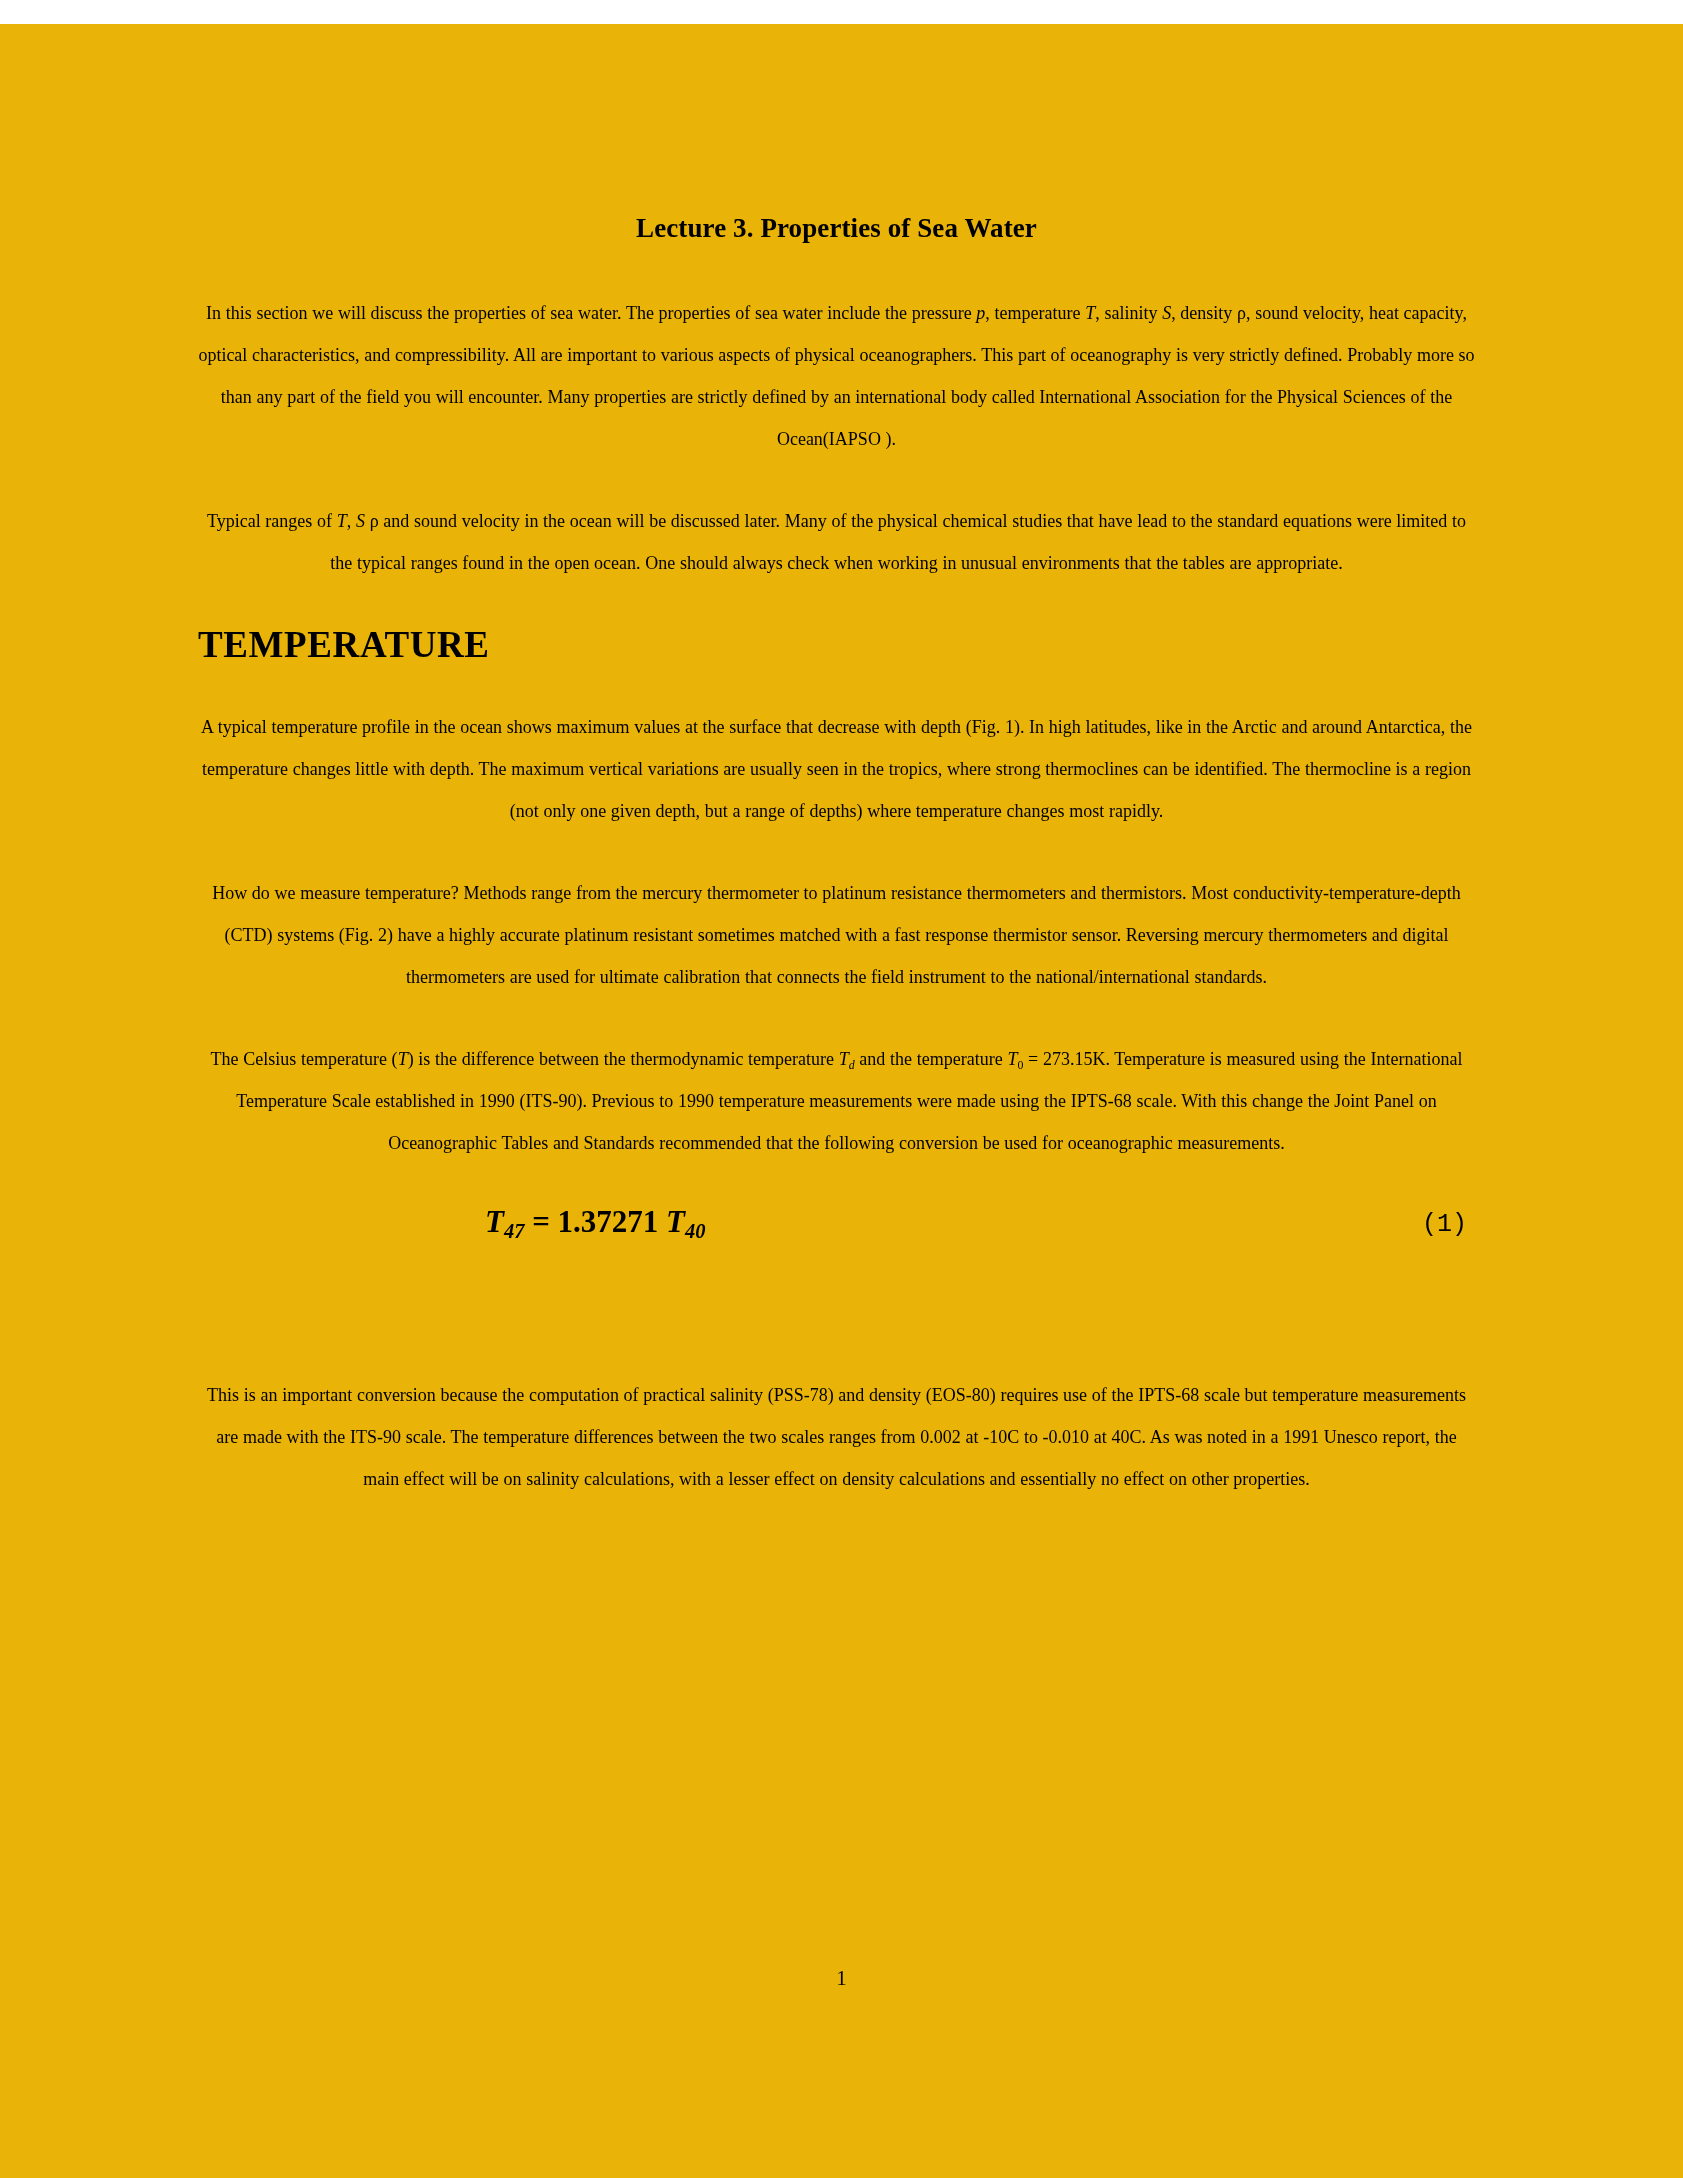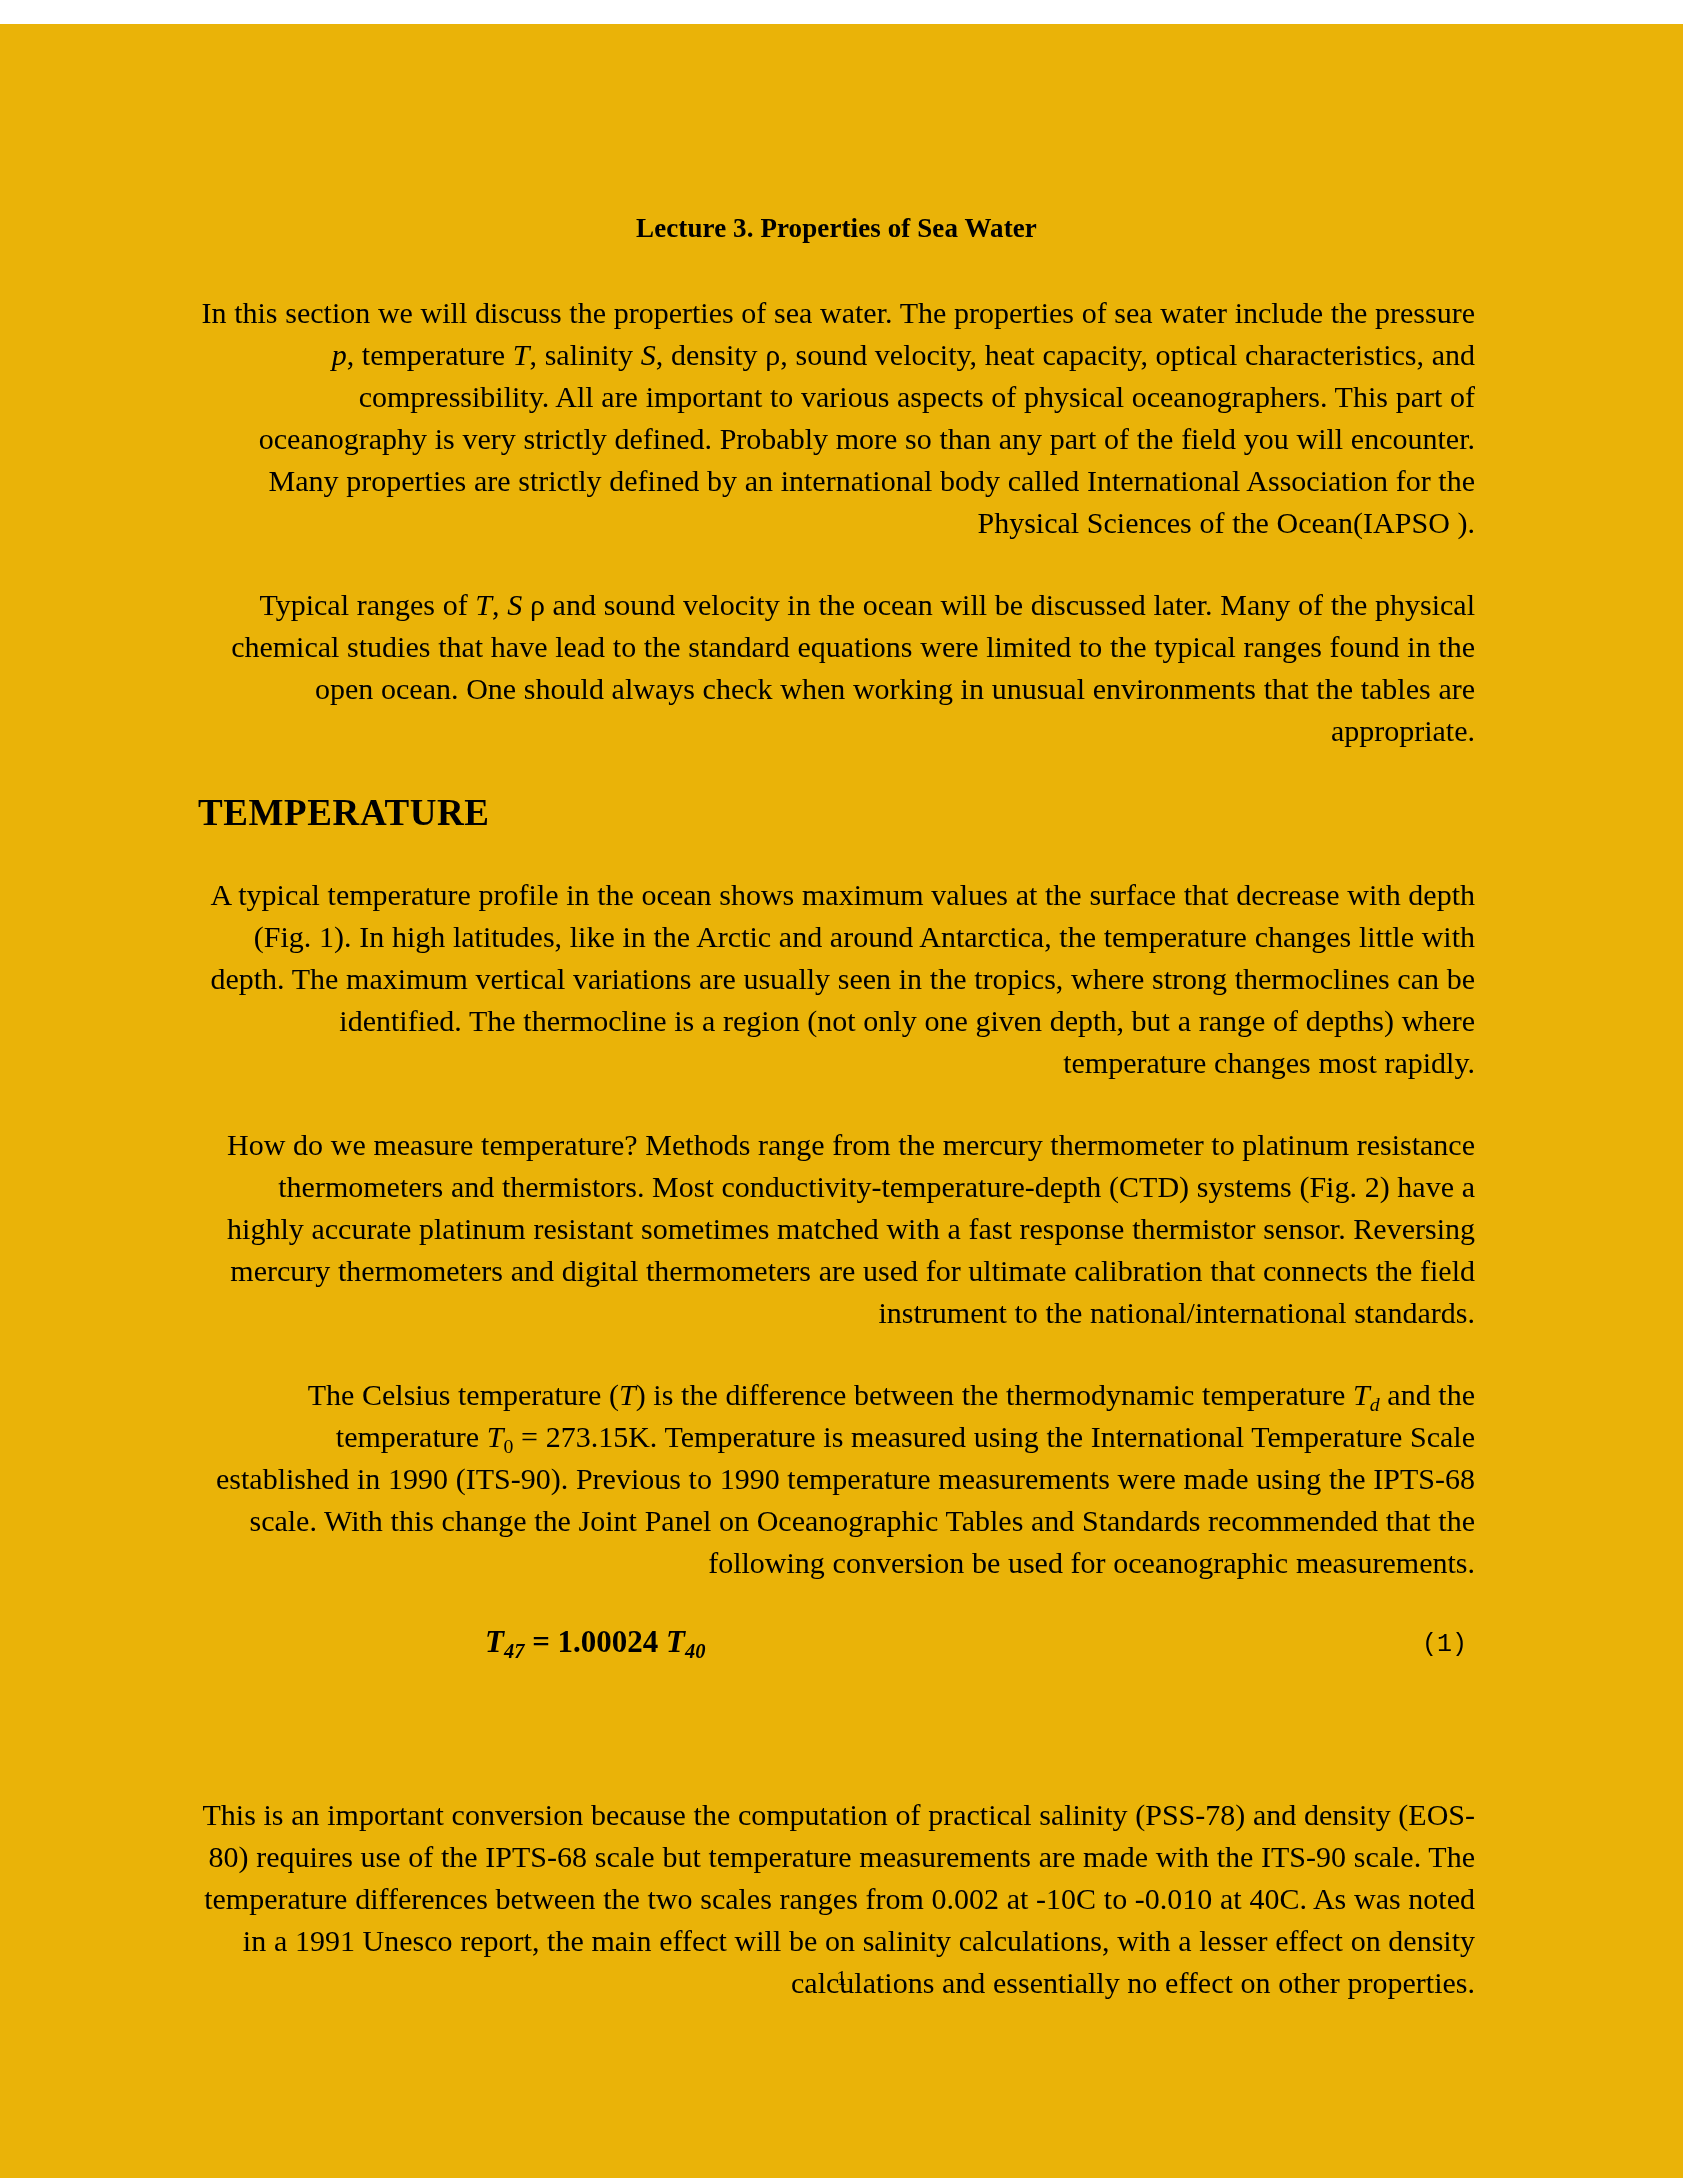--- a/index.html
+++ b/index.html
@@ -25,24 +25,24 @@
   }
   .doc-title {
     text-align: center;
     font-weight: bold;
     font-size: 27px;
     line-height: 1.25;
     margin: 0 0 46px 0;
     letter-spacing: 0.1px;
   }
   p.body-par {
-    font-size: 30px;
+    font-size: 18px;
     line-height: 42px;
     margin: 0 0 40px 0;
-    text-align: right;
+    text-align: center;
     word-spacing: 0.2px;
   }
   p.body-par.tight {
     margin-bottom: 40px;
   }
   .section-head {
     font-size: 37px;
     font-weight: bold;
     line-height: 42px;
     margin: 0 0 40px 0;
@@ -107,21 +107,21 @@
 
   <h2 class="section-head">TEMPERATURE</h2>
 
   <p class="body-par">A typical temperature profile in the ocean shows maximum values at the surface that decrease with depth (Fig. 1). In high latitudes, like in the Arctic and around Antarctica, the temperature changes little with depth. The maximum vertical variations are usually seen in the tropics, where strong thermoclines can be identified.  The thermocline is a region (not only one given depth, but a range of depths) where temperature changes most rapidly.</p>
 
   <p class="body-par">How do we measure temperature?  Methods range from the mercury thermometer to platinum resistance thermometers and thermistors.  Most conductivity-temperature-depth (CTD) systems (Fig. 2) have a highly accurate platinum resistant sometimes matched with a fast response thermistor sensor.  Reversing mercury thermometers and digital thermometers are used for ultimate calibration that connects the field instrument to the national/international standards.</p>
 
   <p class="body-par tight"><span>The Celsius temperature (</span><span class="ital">T</span><span>) is the difference between the thermodynamic temperature </span><span class="ital">T</span><span class="ital sub">d</span><span> and the temperature </span><span class="ital">T</span><span class="sub">0</span><span> = 273.15K.  Temperature is measured using the International Temperature Scale established in 1990 (ITS-90).  Previous to 1990 temperature measurements were made using the IPTS-68 scale.  With this change the Joint Panel on Oceanographic Tables and Standards recommended that the following conversion be used for oceanographic measurements.</span></p>
 
   <div class="eq-row">
-    <span class="eq-body"><span>T</span><span class="sub">47</span><span class="num"> = </span><span class="num">1.00024</span><span> T</span><span class="sub">40</span></span>
+    <span class="eq-body"><span>T</span><span class="sub">47</span><span class="num"> = </span><span class="num">1.37271</span><span> T</span><span class="sub">40</span></span>
     <span class="eq-num">(1)</span>
   </div>
 
   <div class="eq-gap"></div>
 
   <p class="body-par">This is an important conversion because the computation of practical salinity (PSS-78) and density (EOS-80) requires use of the IPTS-68 scale but temperature measurements are made with the ITS-90 scale.  The temperature differences between the two scales ranges from 0.002 at -10C to -0.010 at 40C.  As was noted in a 1991 Unesco report, the main effect will be on salinity calculations, with a lesser effect on density calculations and essentially no effect on other properties.</p>
 
   <div class="page-number">1</div>
 
 </div>

